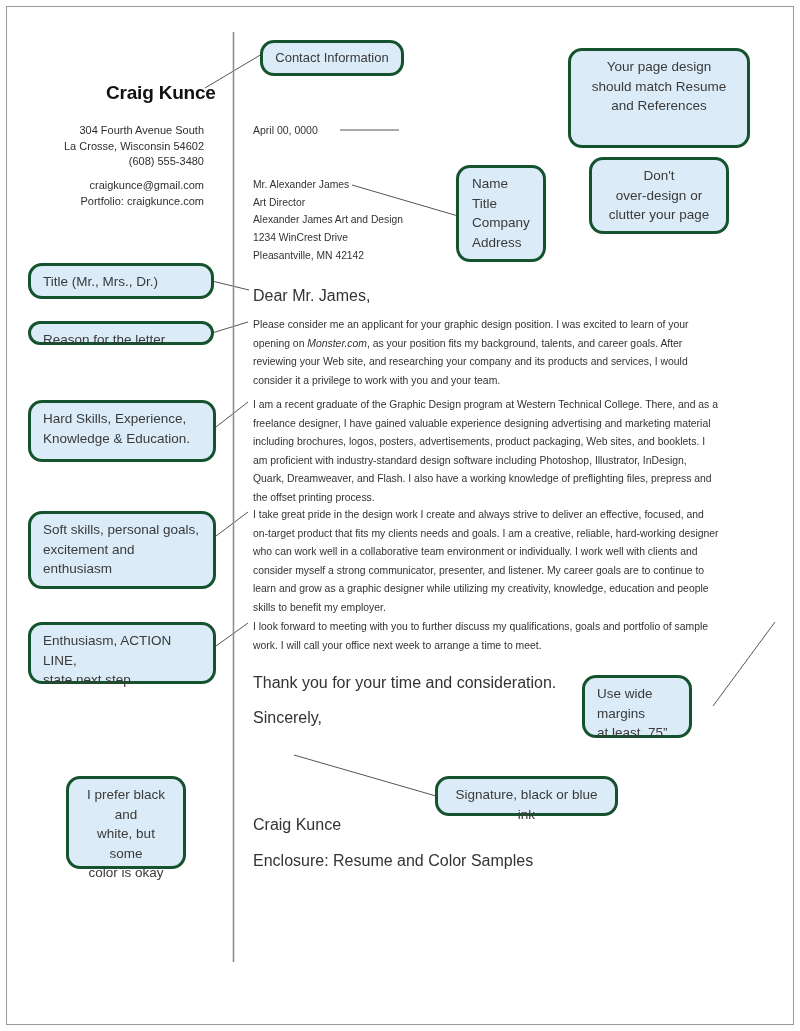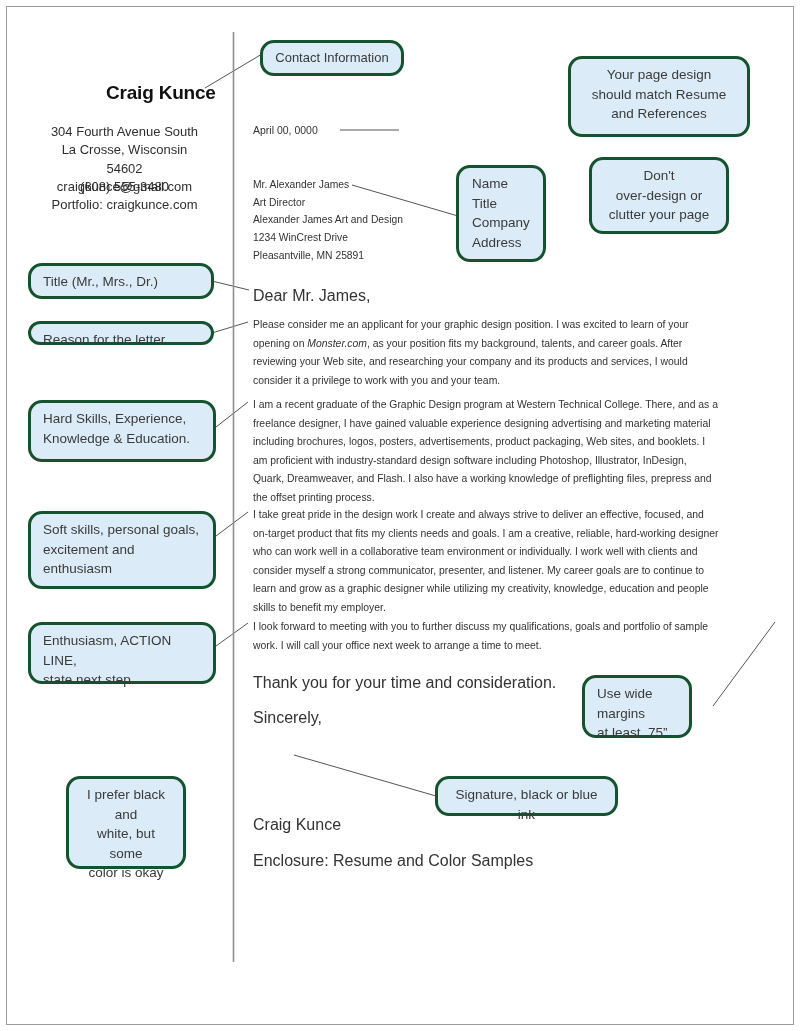--- a/index.html
+++ b/index.html
@@ -70,22 +70,22 @@
   }
   .sender-name {
     position: absolute;
     font-size: 19px;
     font-weight: bold;
     color: #111111;
     letter-spacing: -0.2px;
   }
   .sender-block {
     position: absolute;
-    text-align: center;
-    font-size: 13px;
+    text-align: right;
+    font-size: 11px;
     line-height: 1.42;
     color: #2f2f2f;
   }
   .addr-block {
     position: absolute;
     font-size: 10.3px;
     line-height: 1.72;
     color: #333333;
   }
   .body-par {
@@ -135,21 +135,21 @@
       <line x1="294" y1="755" x2="436" y2="796"></line>
     </g>
 
     <line x1="233.5" y1="32" x2="233.5" y2="962" stroke="#8f8f8f" stroke-width="1.6"></line>
   </svg>
 
   <div class="callout center" style="left:260px; top:40px; width:144px; height:36px; font-size:13px;">
     <span class="ct">Contact Information</span>
   </div>
 
-  <div class="callout center" style="left:568px; top:56px; width:182px; height:81px;">
+  <div class="callout center" style="left:568px; top:48px; width:182px; height:100px;">
     <span class="ct">Your page design
 should match Resume
 and References</span>
   </div>
 
 
   <div class="callout center" style="left:589px; top:157px; width:140px; height:77px;">
     <span class="ct">Don't
 over-design or
 clutter your page</span>
@@ -213,21 +213,21 @@
     <div>Portfolio: craigkunce.com</div>
   </div>
 
   <div class="letter-text" style="left:253px; top:125px;">April 00, 0000</div>
 
   <div class="addr-block" style="left:253px; top:176px; width:200px;">
     <div>Mr. Alexander James</div>
     <div>Art Director</div>
     <div>Alexander James Art and Design</div>
     <div>1234 WinCrest Drive</div>
-    <div>Pleasantville, MN 25891</div>
+    <div>Pleasantville, MN 42142</div>
   </div>
 
   <div class="plain-line" style="left:253px; top:283px;">Dear Mr. James,</div>
 
   <div class="body-par" style="left:253px; top:316px;">
     <span>Please consider me an applicant for your graphic design position. I was excited to learn of your opening on </span><em>Monster.com</em><span>, as your position fits my background, talents, and career goals. After reviewing your Web site, and researching your company and its products and services, I would consider it a privilege to work with you and your team.</span>
   </div>
 
   <div class="body-par" style="left:253px; top:396px;">I am a recent graduate of the Graphic Design program at Western Technical College. There, and as a freelance designer, I have gained valuable experience designing advertising and marketing material including brochures, logos, posters, advertisements, product packaging, Web sites, and booklets. I am proficient with industry-standard design software including Photoshop, Illustrator, InDesign, Quark, Dreamweaver, and Flash. I also have a working knowledge of preflighting files, prepress and the offset printing process.</div>
 

